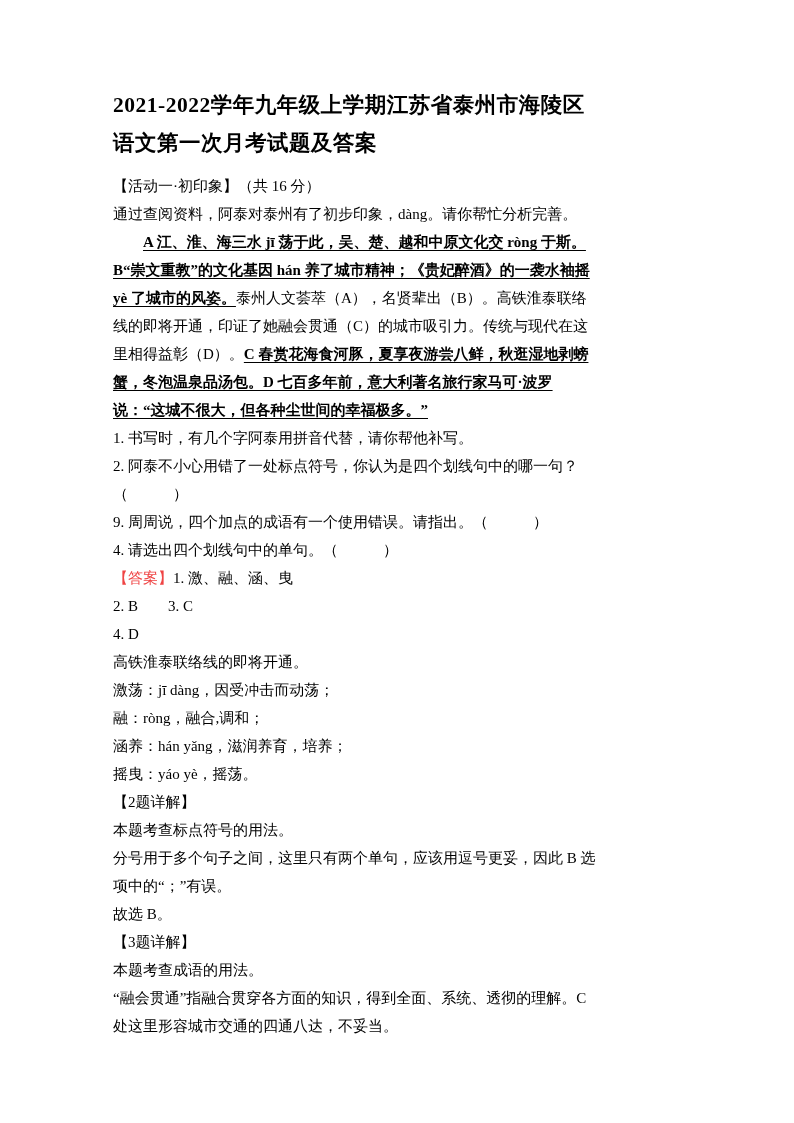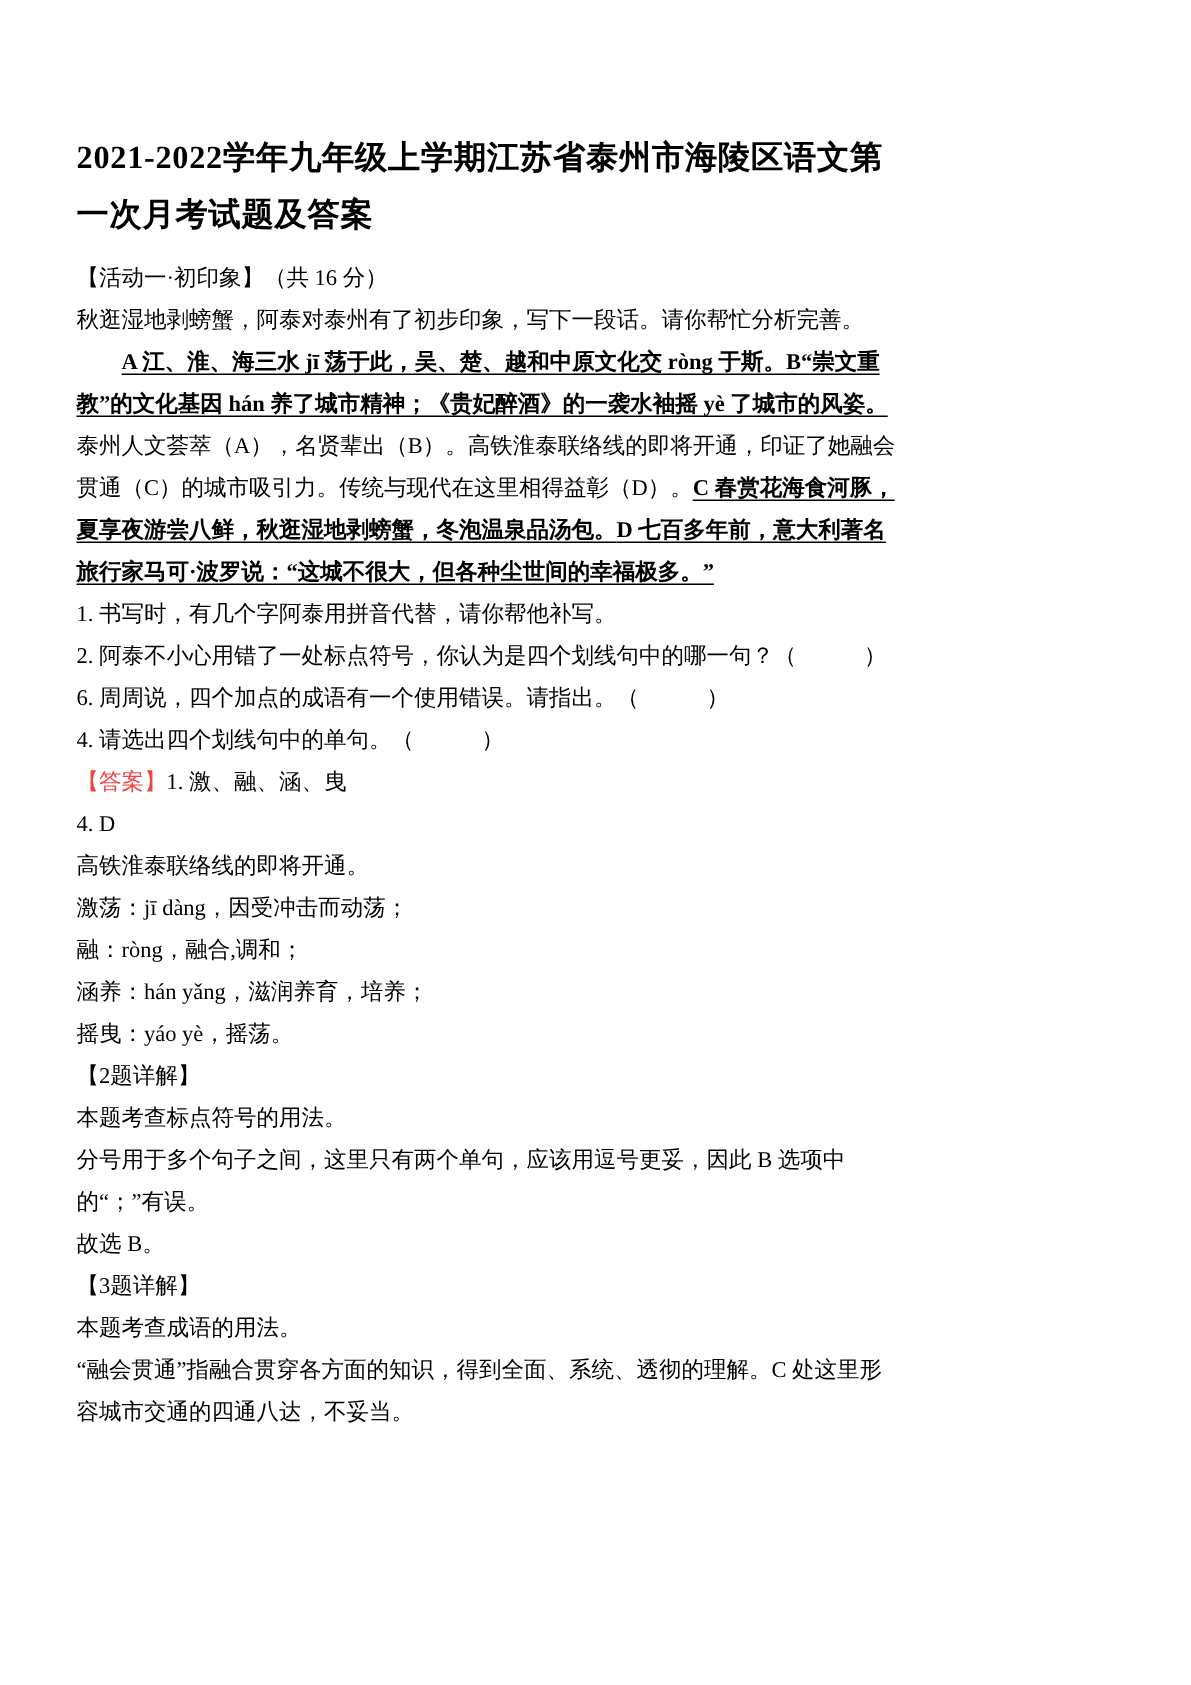--- a/index.html
+++ b/index.html
@@ -5,21 +5,21 @@
   html, body {
     margin: 0;
     padding: 0;
     background: #ffffff;
   }
   .page {
     position: relative;
     width: 710px;
     height: 1123px;
     box-sizing: border-box;
-    padding: 86px 112px 40px 51px;
+    padding: 86px 112px 40px 113px;
     background: #ffffff;
     font-family: "Liberation Serif", serif;
     font-size: 15px;
     line-height: 28px;
     color: #000000;
     overflow: hidden;
   }
   .doc-title {
     font-size: 21.5px;
     font-weight: bold;
@@ -39,30 +39,31 @@
 </style>
 </head>
 <body>
 
 <div class="page">
 
   <h1 class="doc-title">2021-2022学年九年级上学期江苏省泰州市海陵区语文第一次月考试题及答案</h1>
 
   <p class="section-head">【活动一·初印象】（共 16 分）</p>
 
-  <p>秋逛湿地剥螃蟹，阿泰对泰州有了初步印象，写下一段话。请你帮忙分析完善。</p>
+  <p>通过查阅资料，阿泰对泰州有了初步印象，dàng。请你帮忙分析完善。</p>
 
   <p class="passage"><span class="u">A 江、淮、海三水 jī 荡于此，吴、楚、越和中原文化交 ròng 于斯。B“崇文重教”的文化基因 hán 养了城市精神；《贵妃醉酒》的一袭水袖摇 yè 了城市的风姿。</span><span>泰州人文荟萃（A），名贤辈出（B）。高铁淮泰联络线的即将开通，印证了她融会贯通（C）的城市吸引力。传统与现代在这里相得益彰（D）。</span><span class="u">C 春赏花海食河豚，夏享夜游尝八鲜，秋逛湿地剥螃蟹，冬泡温泉品汤包。</span><span class="u">D 七百多年前，意大利著名旅行家马可·波罗说：“这城不很大，但各种尘世间的幸福极多。”</span></p>
 
   <p>1. 书写时，有几个字阿泰用拼音代替，请你帮他补写。</p>
   <p>2. 阿泰不小心用错了一处标点符号，你认为是四个划线句中的哪一句？（　　　）</p>
-  <p>6. 周周说，四个加点的成语有一个使用错误。请指出。（　　　）</p>
+  <p>9. 周周说，四个加点的成语有一个使用错误。请指出。（　　　）</p>
   <p>4. 请选出四个划线句中的单句。（　　　）</p>
 
   <p><span class="blue">【答案】</span><span>1. 激、融、涵、曳</span></p>
+  <p>2. B　　3. C</p>
   <p>4. D</p>
 
 
   <p>高铁淮泰联络线的即将开通。</p>
   <p>激荡：jī dàng，因受冲击而动荡；</p>
   <p>融：ròng，融合,调和；</p>
   <p>涵养：hán yǎng，滋润养育，培养；</p>
   <p>摇曳：yáo yè，摇荡。</p>
 
   <p>【2题详解】</p>

